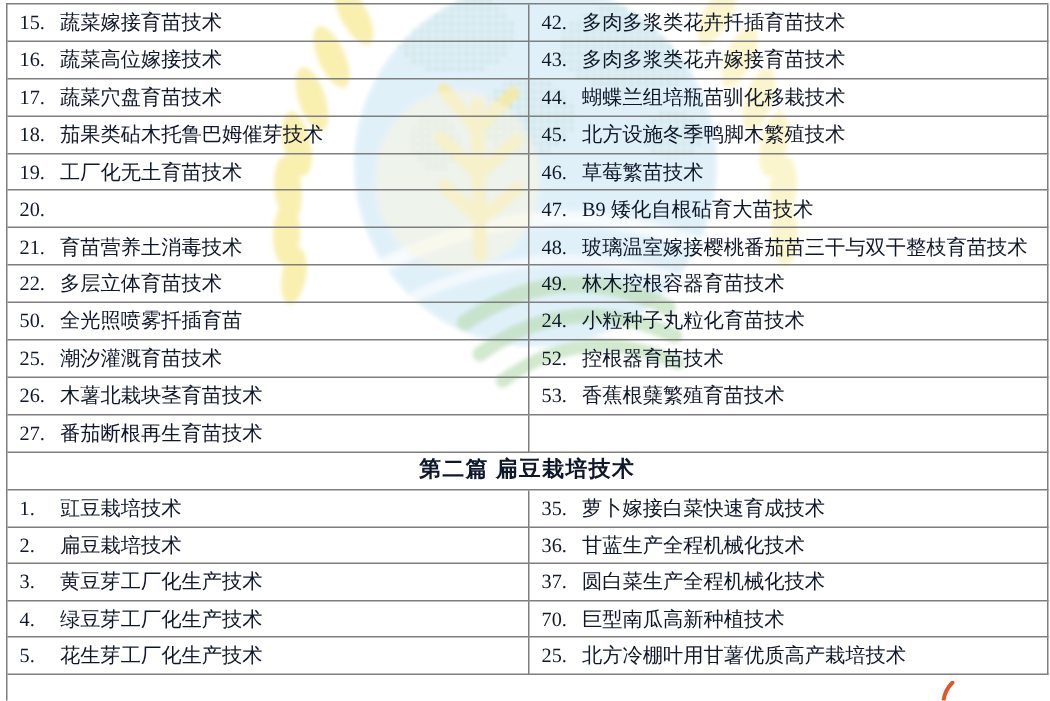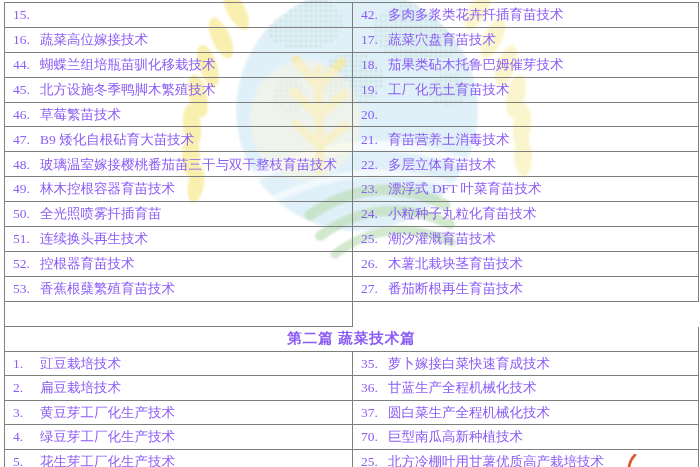--- a/index.html
+++ b/index.html
@@ -19,21 +19,21 @@
     grid-template-rows:repeat(13,24.9px) 25px repeat(5,24.6px);
     border-top:1px solid #7e7e7e;
     border-left:1px solid #7e7e7e;
   }
   .cell{
     box-sizing:border-box;
     border-right:1px solid #7e7e7e;
     border-bottom:1px solid #7e7e7e;
     display:flex;align-items:center;
     padding-left:8px;
-    font-size:13.5px;color:#8b5cf6;line-height:1;
+    font-size:13.5px;color:#0f172a;line-height:1;
     white-space:nowrap;overflow:hidden;
     background:transparent;
   }
   .cell .no{display:inline-block;min-width:27px;}
   .cell .label{display:inline-block;}
   .cell.header{
     grid-column:1 / span 2;
     justify-content:center;padding-left:0;
     font-weight:bold;font-size:14.5px;letter-spacing:1px;
   }
@@ -107,30 +107,35 @@
         <path d="M335,254 Q388,214 452,242" stroke-width="9"></path>
       </g>
 
       <ellipse cx="305" cy="120" rx="55" ry="60" fill="#f7f3d8" opacity="0.55"></ellipse>
     </g>
   </svg>
 
   <div class="tbl">
     <div class="cell">
         <span class="no">15.</span>
+        <span class="label">蔬菜嫁接育苗技术</span>
       </div>
       <div class="cell">
         <span class="no">42.</span>
         <span class="label">多肉多浆类花卉扦插育苗技术</span>
       </div>
       <div class="cell">
         <span class="no">16.</span>
         <span class="label">蔬菜高位嫁接技术</span>
       </div>
       <div class="cell">
+        <span class="no">43.</span>
+        <span class="label">多肉多浆类花卉嫁接育苗技术</span>
+      </div>
+      <div class="cell">
         <span class="no">17.</span>
         <span class="label">蔬菜穴盘育苗技术</span>
       </div>
       <div class="cell">
         <span class="no">44.</span>
         <span class="label">蝴蝶兰组培瓶苗驯化移栽技术</span>
       </div>
       <div class="cell">
         <span class="no">18.</span>
         <span class="label">茄果类砧木托鲁巴姆催芽技术</span>
@@ -164,36 +169,28 @@
       </div>
       <div class="cell">
         <span class="no">22.</span>
         <span class="label">多层立体育苗技术</span>
       </div>
       <div class="cell">
         <span class="no">49.</span>
         <span class="label">林木控根容器育苗技术</span>
       </div>
       <div class="cell">
-        <span class="no">23.</span>
-        <span class="label">漂浮式 DFT 叶菜育苗技术</span>
-      </div>
-      <div class="cell">
         <span class="no">50.</span>
         <span class="label">全光照喷雾扦插育苗</span>
       </div>
       <div class="cell">
         <span class="no">24.</span>
         <span class="label">小粒种子丸粒化育苗技术</span>
       </div>
       <div class="cell">
-        <span class="no">51.</span>
-        <span class="label">连续换头再生技术</span>
-      </div>
-      <div class="cell">
         <span class="no">25.</span>
         <span class="label">潮汐灌溉育苗技术</span>
       </div>
       <div class="cell">
         <span class="no">52.</span>
         <span class="label">控根器育苗技术</span>
       </div>
       <div class="cell">
         <span class="no">26.</span>
         <span class="label">木薯北栽块茎育苗技术</span>
@@ -203,21 +200,21 @@
         <span class="label">香蕉根蘖繁殖育苗技术</span>
       </div>
       <div class="cell">
         <span class="no">27.</span>
         <span class="label">番茄断根再生育苗技术</span>
       </div>
       <div class="cell">
         <span class="no"></span>
         <span class="label"></span>
       </div>
-      <div class="cell header">第二篇 蔬菜技术篇</div>
+      <div class="cell header">第二篇 扁豆栽培技术</div>
   <div class="cell">
         <span class="no">1.</span>
         <span class="label">豇豆栽培技术</span>
       </div>
       <div class="cell">
         <span class="no">35.</span>
         <span class="label">萝卜嫁接白菜快速育成技术</span>
       </div>
       <div class="cell">
         <span class="no">2.</span>

